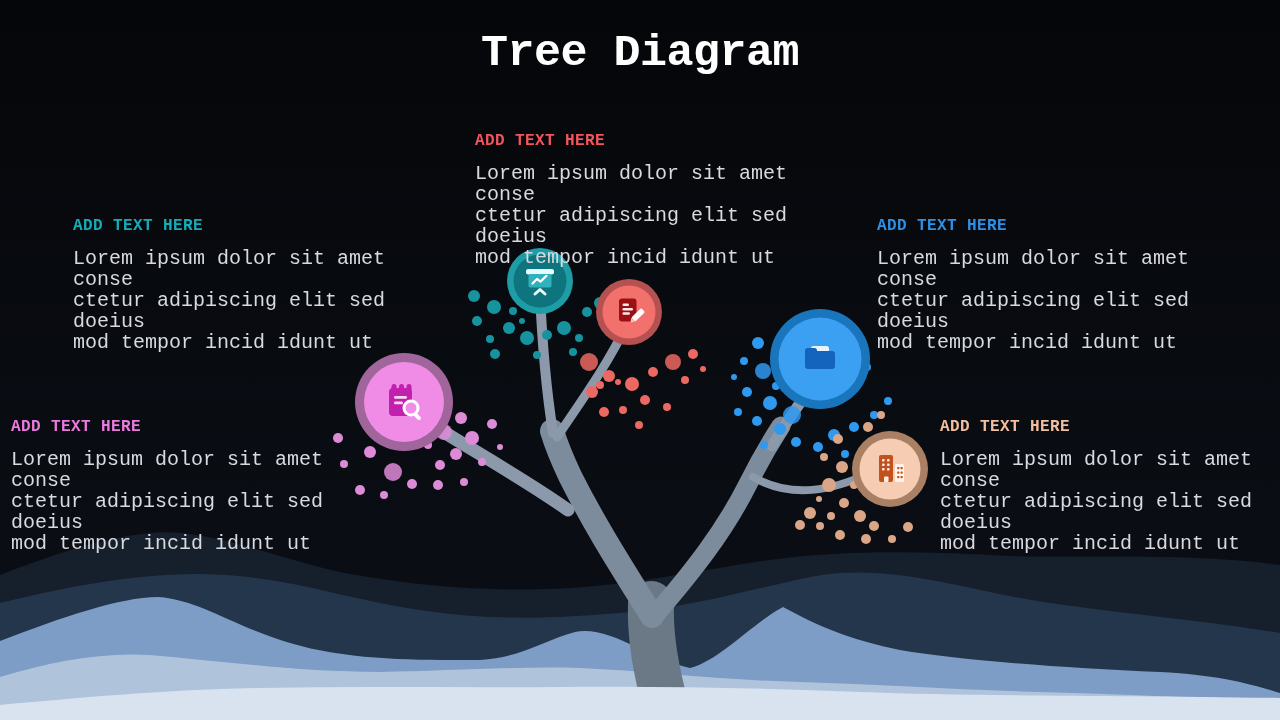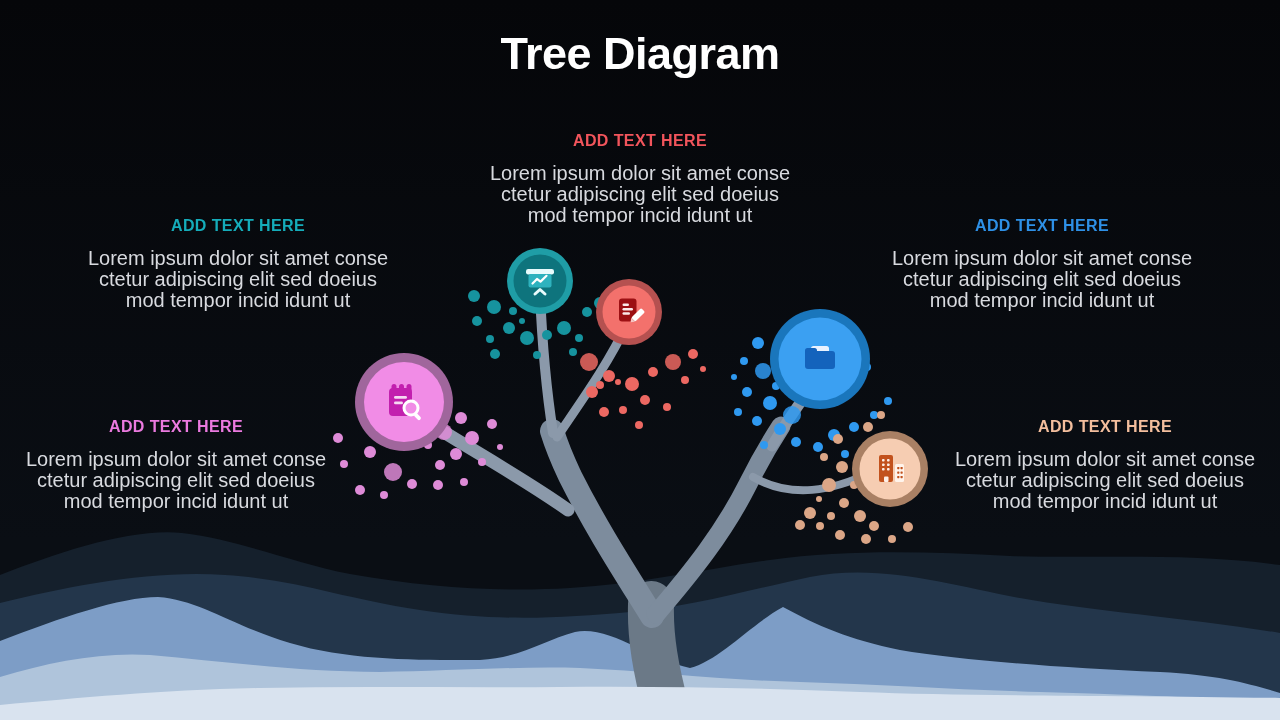--- a/index.html
+++ b/index.html
@@ -1,28 +1,28 @@
 <!DOCTYPE html>
 <html><head>
 <meta charset="utf-8">
 <style>
   html,body{margin:0;padding:0;}
   body{
     width:1280px;height:720px;overflow:hidden;position:relative;
     font-family:"Liberation Sans","DejaVu Sans",sans-serif;
     background:#070a0f;
   }
-  #stage{position:absolute;inset:0;width:1280px;height:692px;}
+  #stage{position:absolute;inset:0;width:1280px;height:692px;font-family:Liberation Mono, monospace;}
   #scene-svg{position:absolute;left:0;top:0;}
   .slide-title{
     position:absolute;left:0;top:28px;width:1280px;text-align:center;
     color:#ffffff;font-size:45px;font-weight:800;letter-spacing:-0.5px;
     z-index:5;
   }
-  .text-block{position:absolute;width:330px;text-align:center;z-index:6;}
+  .text-block{position:absolute;width:330px;text-align:left;z-index:6;}
   .text-block .heading{
     font-size:16px;font-weight:800;letter-spacing:0.4px;margin:0 0 13px 0;
   }
   .text-block .body-line{
     font-size:20px;line-height:21px;font-weight:400;
   }
   #tb-top{left:475px;top:132px;}
   #tb-left{left:73px;top:217px;}
   #tb-right{left:877px;top:217px;}
   #tb-bottom-left{left:11px;top:418px;}

